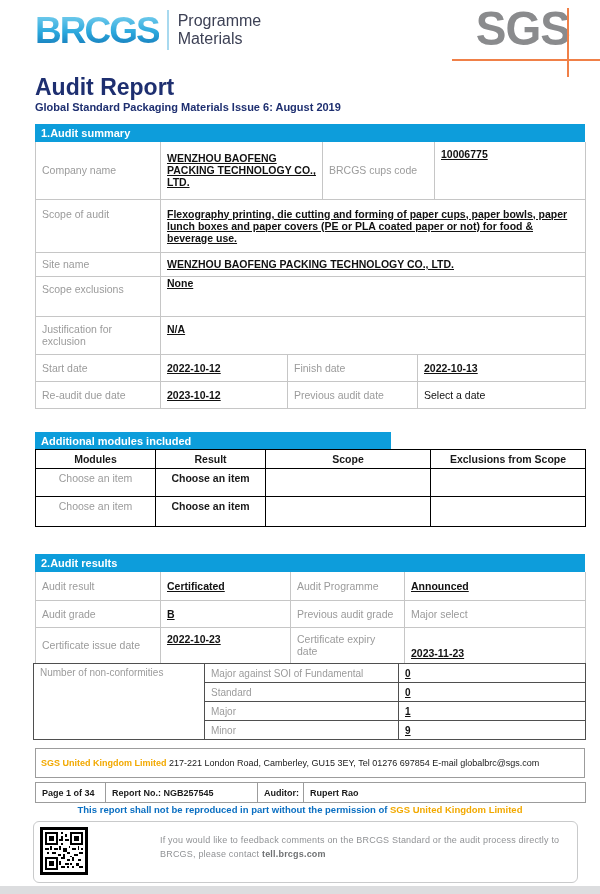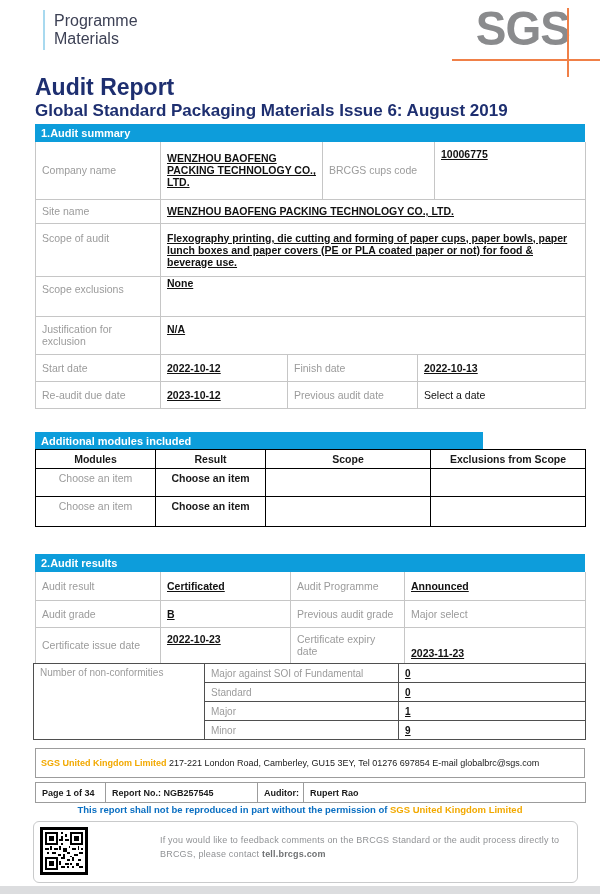--- a/index.html
+++ b/index.html
@@ -21,37 +21,37 @@
   .brcgs-tagline { font-size:16px; color:#3d4155; line-height:1.15; font-weight:400; }
   .sgs-logo-word {
     position:absolute; top:4px; right:30px; font-size:46px; font-weight:900;
     color:#8a8b8d; letter-spacing:-1px; line-height:1; transform:scaleY(1.05);
     transform-origin:top;
   }
   .sgs-hline { position:absolute; top:59px; left:452px; width:148px; height:1.5px; background:#f08048; }
   .sgs-vline { position:absolute; top:8px; left:567px; width:1.5px; height:69px; background:#f08048; }
   
   .report-title { position:absolute; left:35px; top:74px; font-size:23px; font-weight:bold; color:#1e2f70; }
-  .report-subtitle { position:absolute; left:35px; top:101px; font-size:17px; font-weight:bold; color:#1e2f70; }
+  .report-subtitle { position:absolute; left:35px; top:101px; font-size:11px; font-weight:bold; color:#1e2f70; }
   
   .section-bar {
     background:#0d9ddb; color:#ffffff; font-weight:bold; font-size:11px;
     height:18px; display:flex; align-items:center; padding-left:6px;
   }
   table { border-collapse:collapse; table-layout:fixed; width:550px; }
   td { border:1px solid #c6c6c6; font-size:10.5px; vertical-align:middle; padding:3px 6px; }
   .lbl { color:#9b9b9b; }
   .val { font-weight:bold; color:#111;text-decoration:underline; }
   .val-plain { font-weight:normal; color:#111; }
   .top-open td { border-top:none; }
   
   .tbl-summary { position:absolute; left:35px; top:124px; width:550px; }
   
   .tbl-modules-wrap { position:absolute; left:35px; top:432px; width:550px; }
-  .bar-partial { width:448px; height:17px; }
+  .bar-partial { width:356px; height:17px; }
   .tbl-modules td { border:1px solid #000; text-align:center; }
   
   .tbl-results-wrap { position:absolute; left:35px; top:554px; width:550px; }
   .tbl-nonconf { position:absolute; left:33px; top:663px; width:552px; }
   .tbl-nonconf td { border:1px solid #4f4f4f; font-size:10px; padding:1px 6px; }
   
   .addr-box {
     position:absolute; left:35px; top:748px; width:550px; height:30px;
     border:1px solid #9c9c9c; font-size:9px; display:flex; align-items:center; padding:0 5px;
   }
@@ -75,20 +75,21 @@
   }
   .feedback-text b { color:#6f7173; }
   .bottom-strip { position:absolute; left:0; top:886px; width:600px; height:8px; background:#dcdddf; }
 </style>
 </head>
 <body>
 
 <div class="page">
 
   <div class="brcgs-logo">
+    <span class="brcgs-word">BRCGS</span>
     <span class="brcgs-divider"></span>
     <span class="brcgs-tagline">
       <span>Programme</span><br>
       <span>Materials</span>
     </span>
   </div>
   <div class="sgs-logo-word">SGS</div>
   <div class="sgs-hline"></div>
   <div class="sgs-vline"></div>
 
@@ -104,27 +105,27 @@
           <col style="width:112px">
           <col style="width:151px">
         </colgroup>
       <tbody>
           <tr class="top-open" style="height:57px">
         <td class="lbl">Company name</td>
         <td class="val">WENZHOU BAOFENG PACKING TECHNOLOGY CO., LTD.</td>
         <td class="lbl">BRCGS cups code</td>
         <td class="val" style="vertical-align:top;padding-top:6px">10006775</td>
       </tr>
+      <tr style="height:53px">
+        <td class="lbl" style="vertical-align:top;padding-top:8px">Scope of audit</td>
+        <td class="val" colspan="3">Flexography printing, die cutting and forming of paper cups, paper bowls, paper lunch boxes and paper covers (PE or PLA coated paper or not) for food &amp; beverage use.</td>
+      </tr>
       <tr style="height:24px">
         <td class="lbl">Site name</td>
         <td class="val" colspan="3">WENZHOU BAOFENG PACKING TECHNOLOGY CO., LTD.</td>
-      </tr>
-      <tr style="height:53px">
-        <td class="lbl" style="vertical-align:top;padding-top:8px">Scope of audit</td>
-        <td class="val" colspan="3">Flexography printing, die cutting and forming of paper cups, paper bowls, paper lunch boxes and paper covers (PE or PLA coated paper or not) for food &amp; beverage use.</td>
       </tr>
       <tr style="height:40px">
         <td class="lbl" style="vertical-align:top;padding-top:6px">Scope exclusions</td>
         <td class="val" colspan="3" style="vertical-align:top;padding-top:0">None</td>
       </tr>
       <tr style="height:38px">
         <td class="lbl">Justification for exclusion</td>
         <td class="val" colspan="3" style="vertical-align:top;padding-top:6px">N/A</td>
       </tr>
     </tbody>

